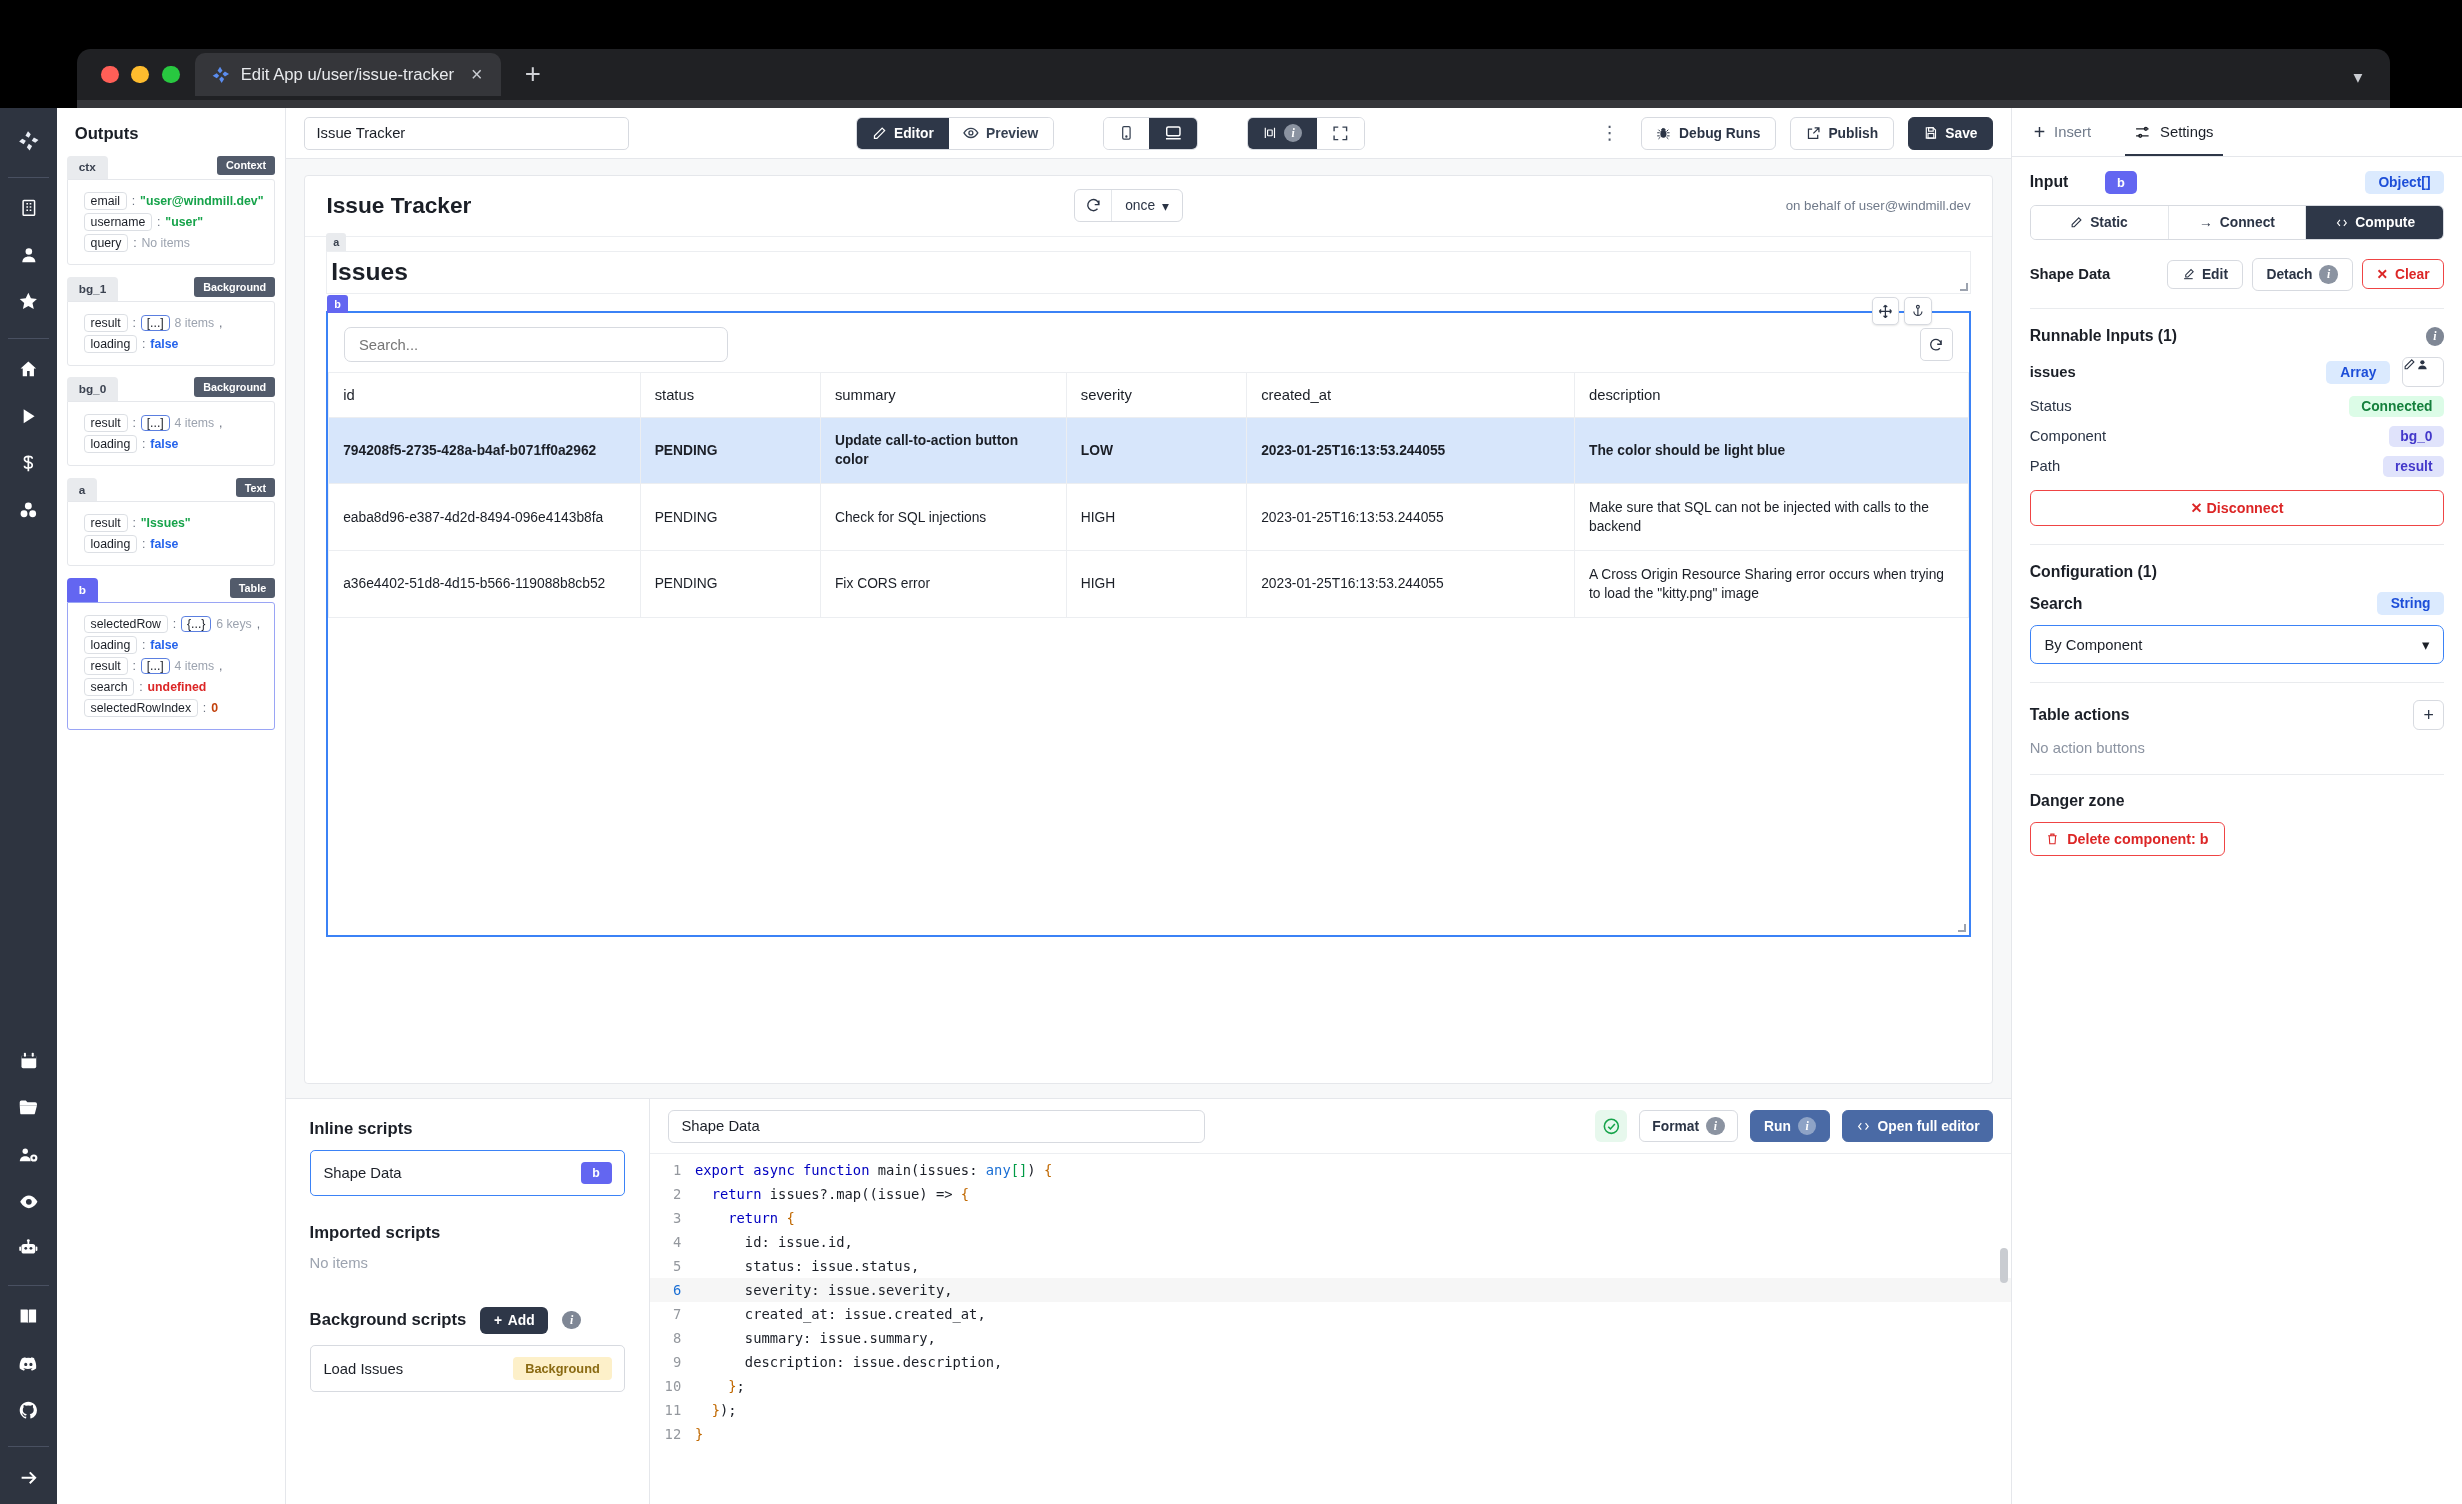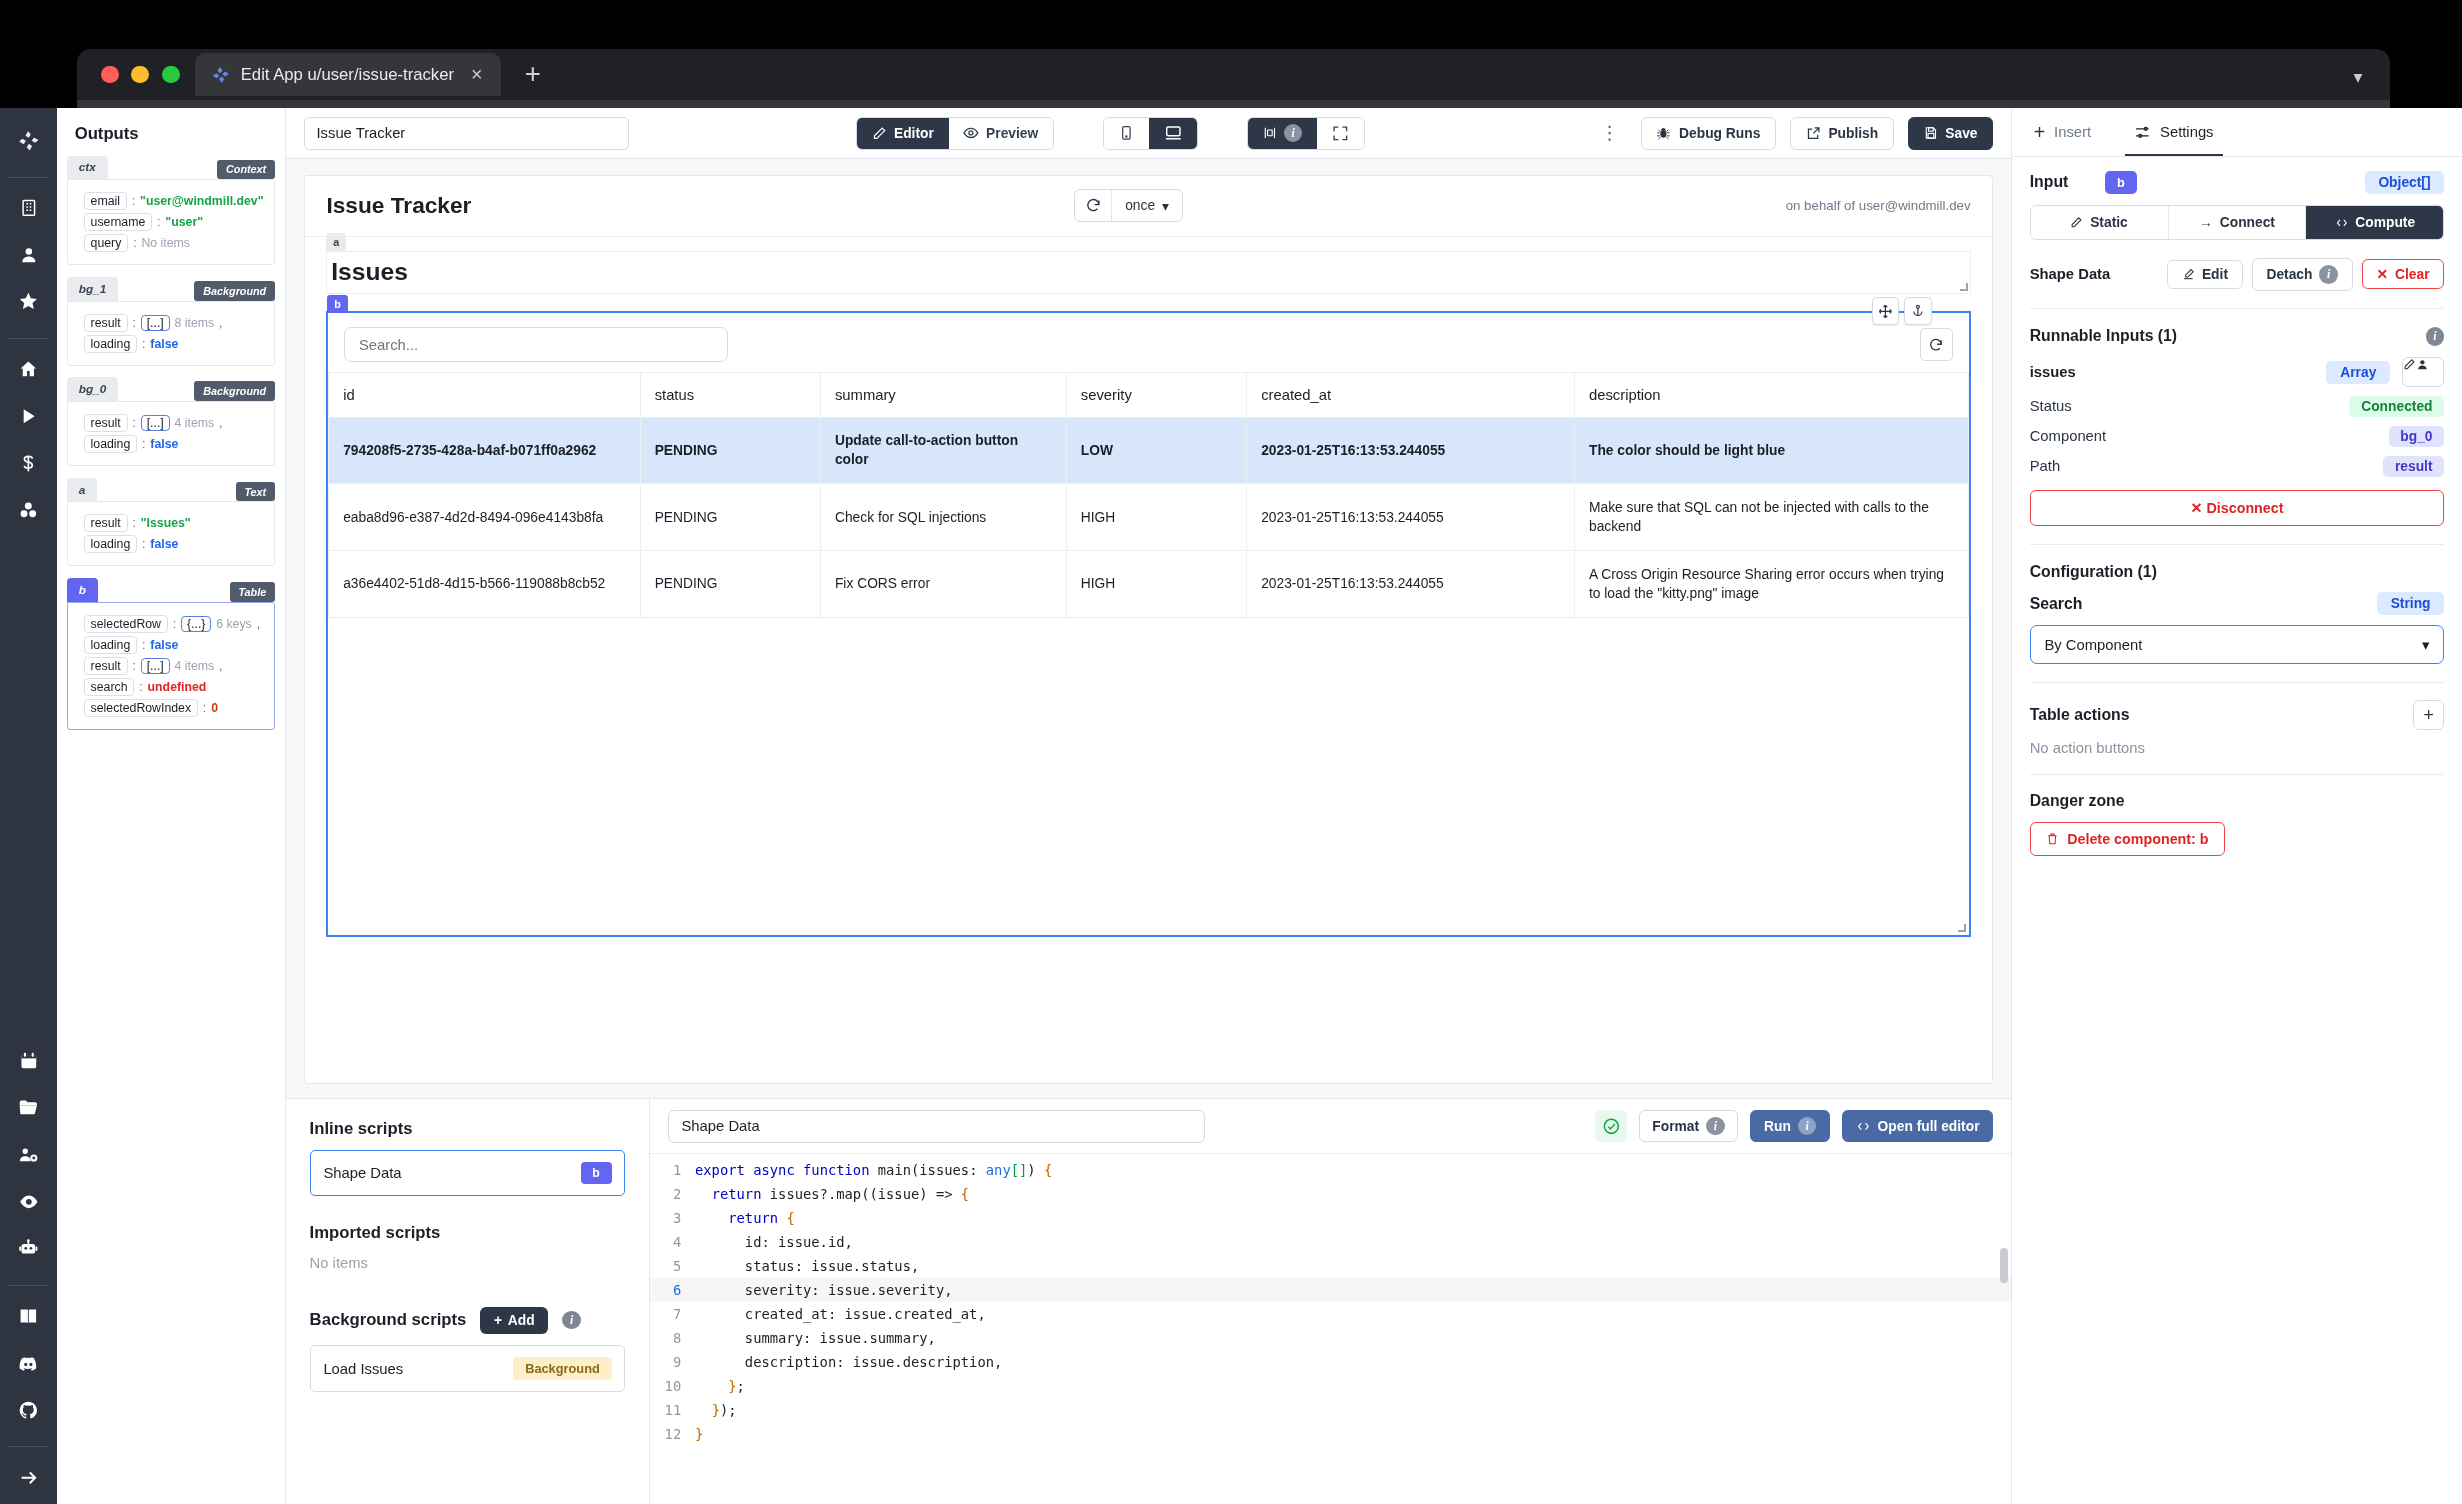--- a/index.html
+++ b/index.html
@@ -128,21 +128,21 @@
     background: #fff; border-right: 1px solid #e5e7eb;
     display: flex; flex-direction: column;
     overflow: hidden;
   }
   .outputs-title {
     font-size: 16.7px; font-weight: 700; color: #1b1f27;
     padding: 15.8px 17.7px 11.8px;
   }
   .out-list { padding: 0 9.9px 9.9px; overflow: hidden; }
   .out-card { margin-bottom: 11.8px; }
-  .out-head { display: flex; align-items: flex-end; font-style: italic; }
+  .out-head { display: flex; align-items: flex-start; }
   .out-tag {
     background: #e9ebee; color: #3b4250; font-size: 11.8px; font-weight: 700;
     padding: 4.9px 11.8px; border-radius: 3.9px 3.9px 0 0;
   }
   .out-tag.sel { background: #6366f1; color: #fff; }
   .out-type {
     margin-left: auto; background: #525b6b; color: #fff;
     font-size: 10.8px; font-weight: 700;
     padding: 3.9px 8.9px; border-radius: 3px;
   }

